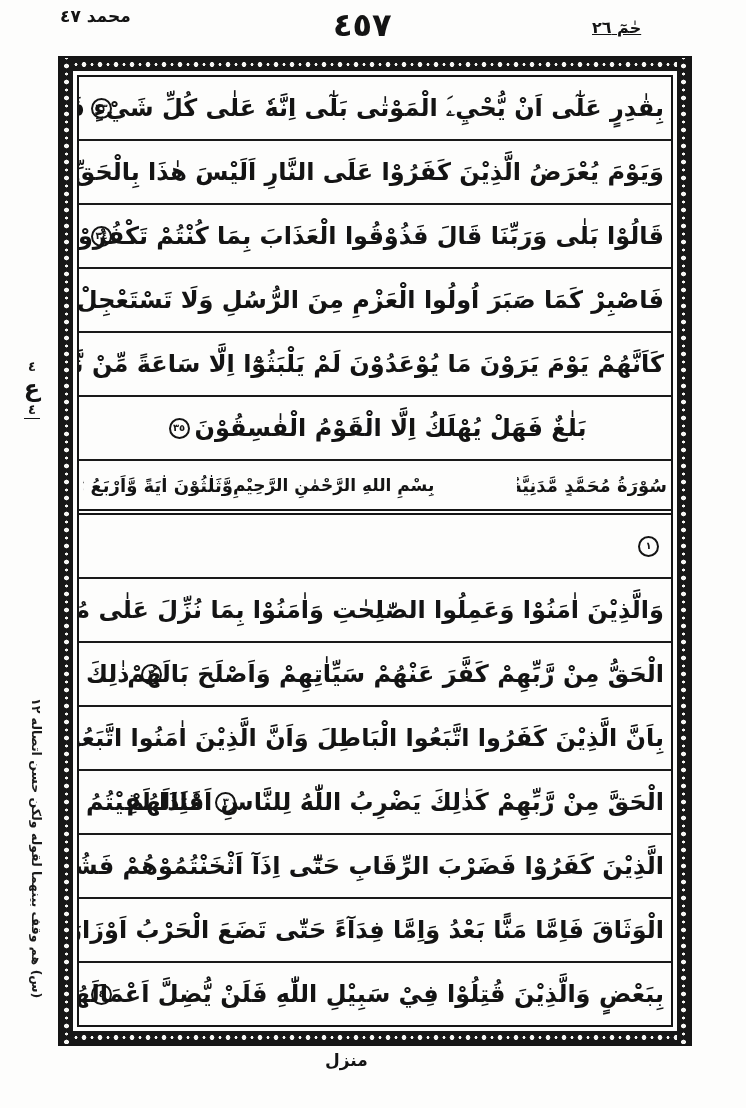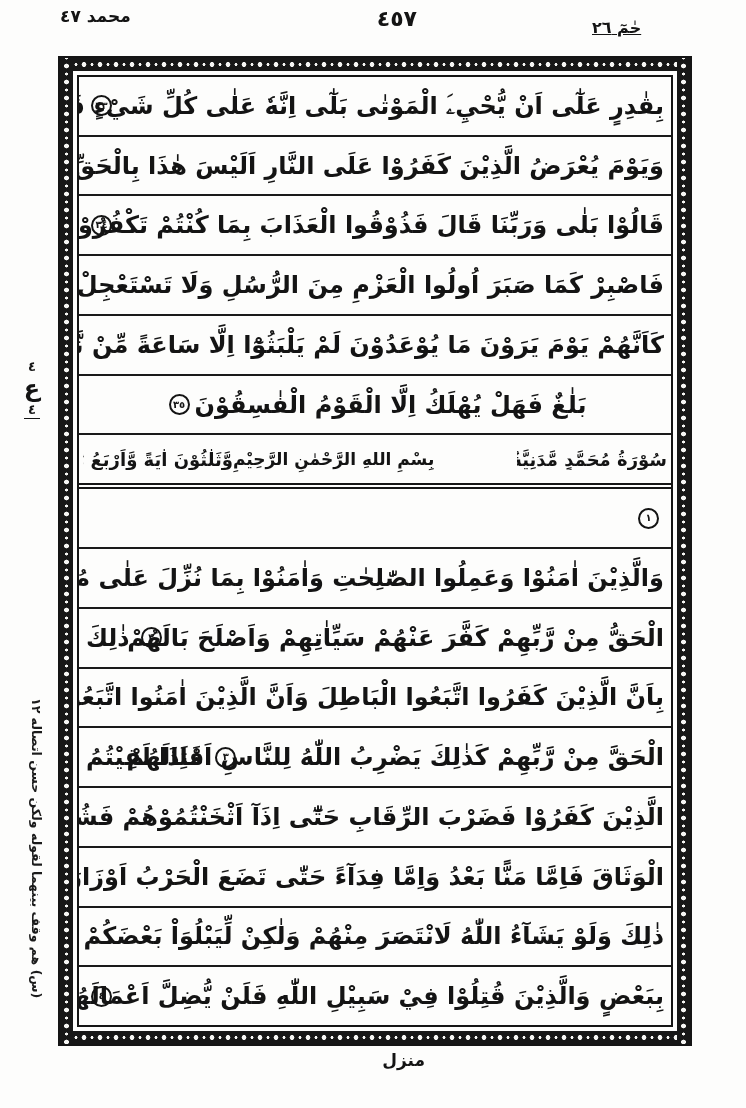--- a/index.html
+++ b/index.html
@@ -6,21 +6,21 @@
   body{
     width:746px;height:1108px;position:relative;
     background:#fdfdfc;
     font-family:"DejaVu Sans", sans-serif;
     color:#141414;
     overflow:hidden;
   }
   
   .hdr{position:absolute;font-weight:700;white-space:nowrap;}
   .hdr-left{left:60px;top:6px;font-size:17px;}
-  .hdr-center{left:333px;top:6px;width:84px;text-align:right;font-size:22px;letter-spacing:2px;}
+  .hdr-center{left:333px;top:6px;width:84px;text-align:left;font-size:32px;letter-spacing:2px;}
   .hdr-right{left:592px;top:18px;font-size:16px;text-decoration:underline;}
 
   
   .frame{
     position:absolute;left:58px;top:56px;width:634px;height:990px;
     border:2px solid #151515;box-sizing:border-box;background:#fdfdfc;
   }
   .band{position:absolute;background-color:#171717;}
   .band.h{
     height:13px;left:0;right:0;
@@ -83,21 +83,21 @@
   .ruku .num{font-size:13px;}
   .ruku .ain{font-size:24px;}
   .ruku .num.b{border-bottom:1.5px solid #141414;padding:0 4px 1px;}
   .side-note{
     position:absolute;left:4px;top:686px;height:312px;width:40px;
     writing-mode:vertical-rl;
     font-size:12.5px;font-weight:700;letter-spacing:1px;
     white-space:nowrap;overflow:hidden;color:#1b1b1b;
   }
   .catchword{
-    position:absolute;left:325px;top:1050px;width:100px;text-align:right;
+    position:absolute;left:325px;top:1050px;width:100px;text-align:left;
     font-size:17px;font-weight:700;
   }
 </style>
 </head>
 <body>
 
 <span class="hdr hdr-left">محمد ٤٧</span>
 <span class="hdr hdr-center">٤٥٧</span>
 <span class="hdr hdr-right">حٰمٓ ٢٦</span>
 
@@ -167,24 +167,20 @@
     </div>
     <div class="row">
       <span class="t">الَّذِيْنَ كَفَرُوْا فَضَرْبَ الرِّقَابِ حَتّٰٓى اِذَآ اَثْخَنْتُمُوْهُمْ فَشُدُّوا</span>
 
     </div>
     <div class="row">
       <span class="t">الْوَثَاقَ فَاِمَّا مَنًّا بَعْدُ وَاِمَّا فِدَآءً حَتّٰى تَضَعَ الْحَرْبُ اَوْزَارَهَا</span>
 
     </div>
     <div class="row">
-      <span class="t">ذٰلِكَ وَلَوْ يَشَآءُ اللّٰهُ لَانْتَصَرَ مِنْهُمْ وَلٰكِنْ لِّيَبْلُوَاْ بَعْضَكُمْ</span>
-
-    </div>
-    <div class="row">
       <span class="t">بِبَعْضٍ وَالَّذِيْنَ قُتِلُوْا فِيْ سَبِيْلِ اللّٰهِ فَلَنْ يُّضِلَّ اَعْمَالَهُمْ</span>
       <span class="ayah">٤</span>
 
     </div>
 
   </div>
 </div>
 
 <div class="ruku">
   <span class="num">٤</span>

